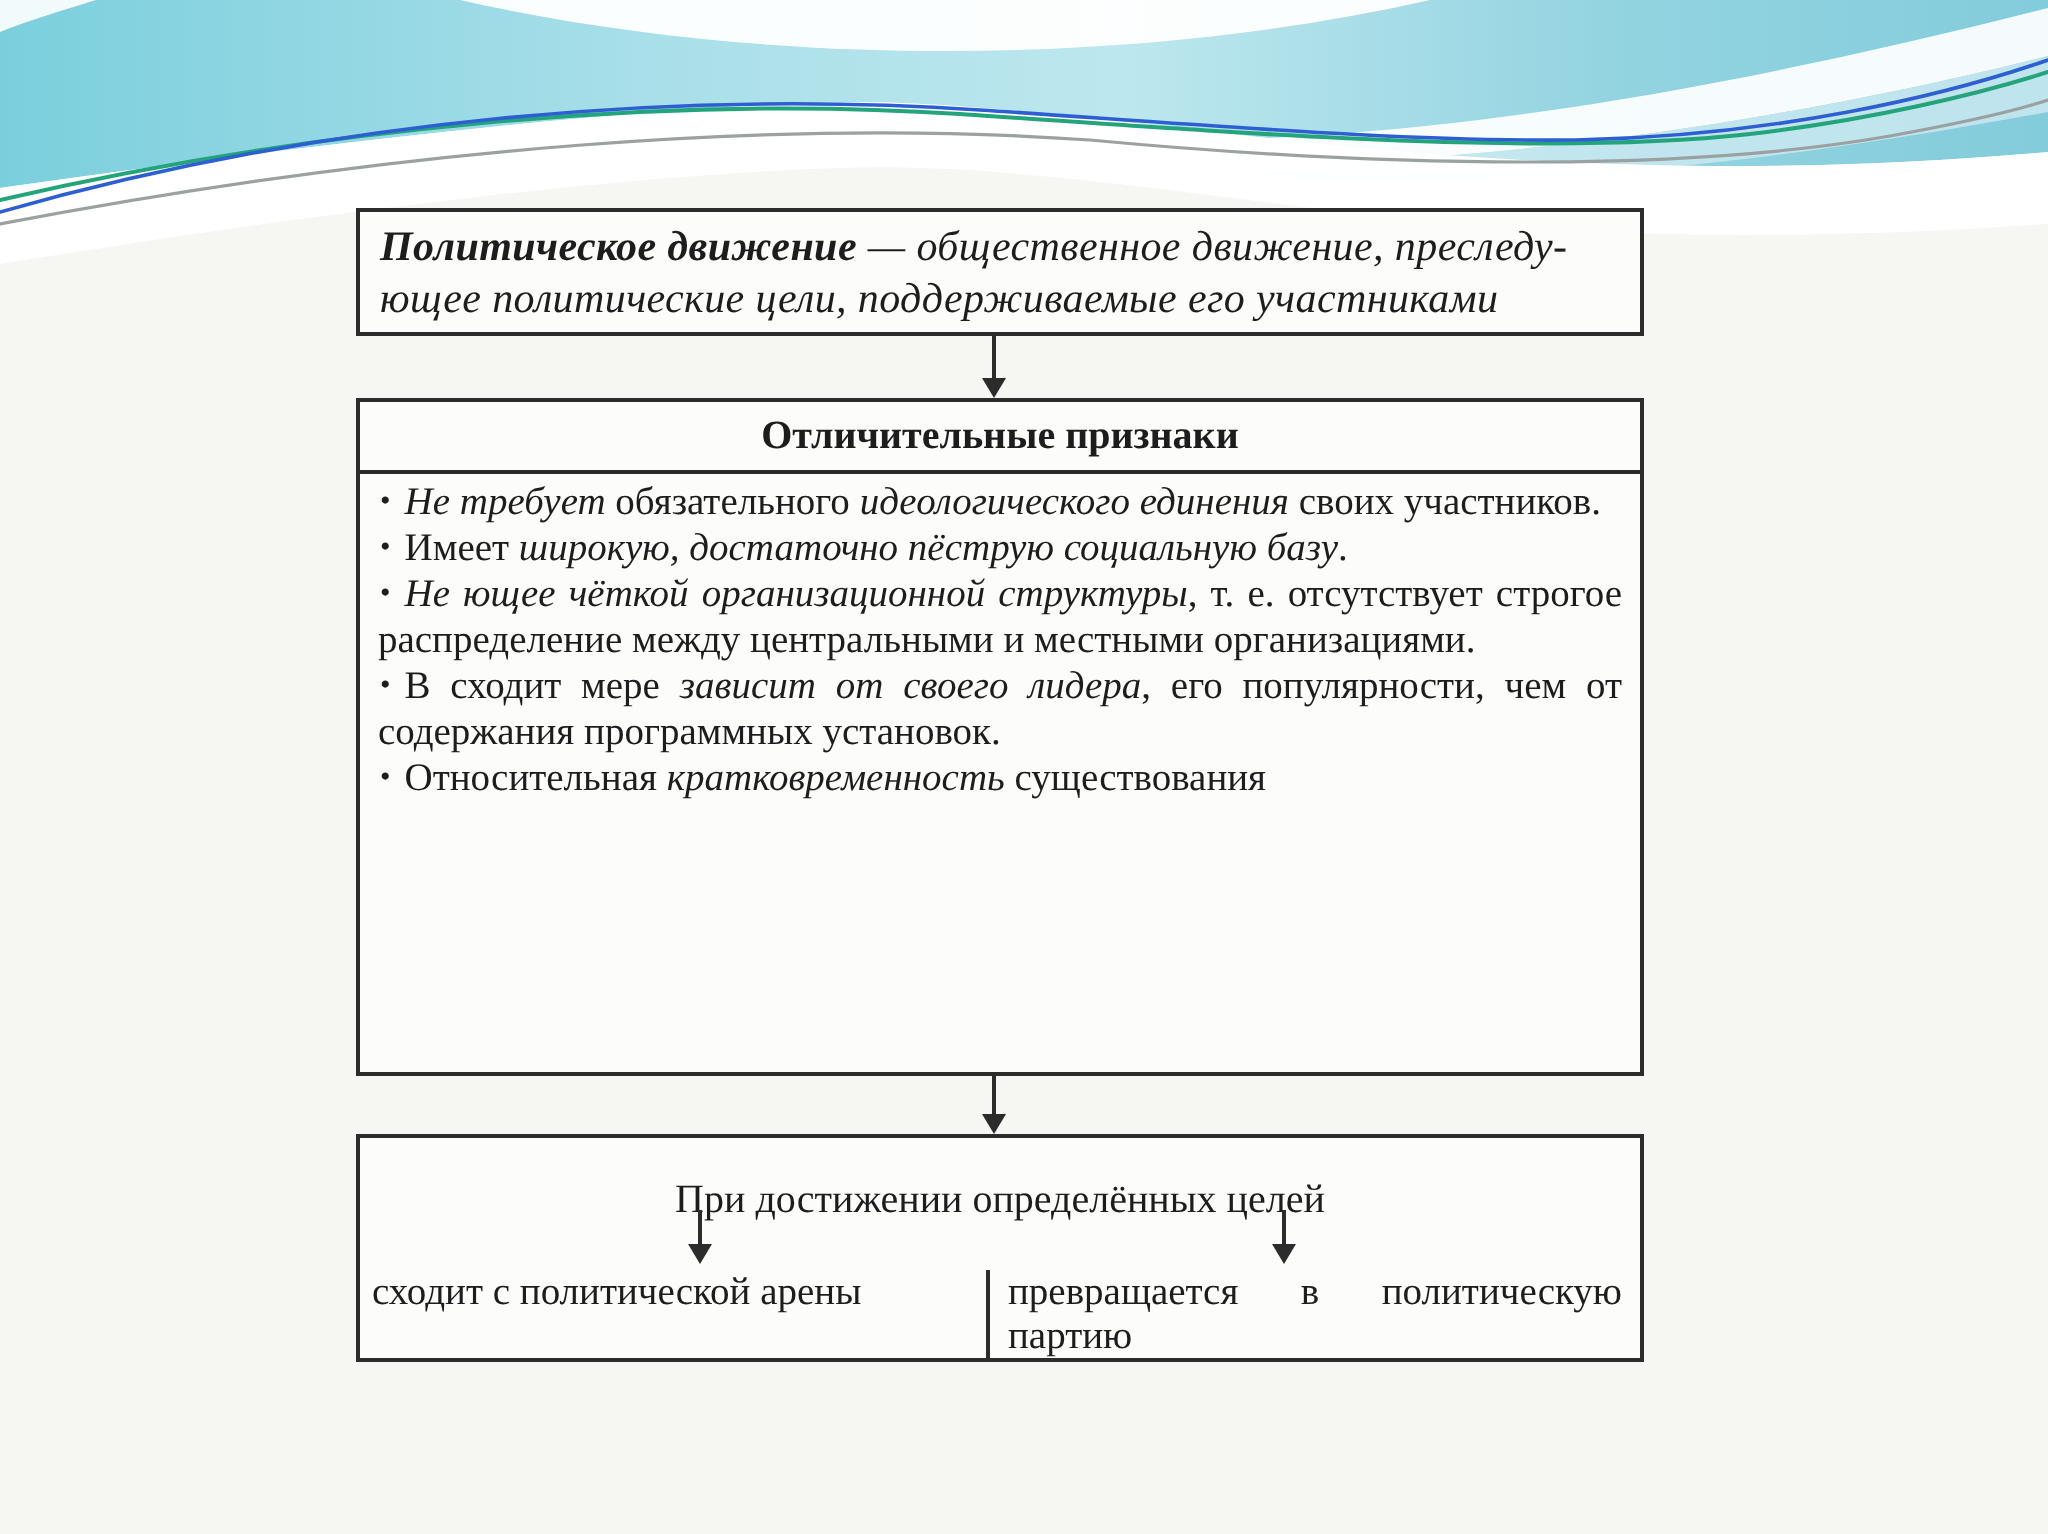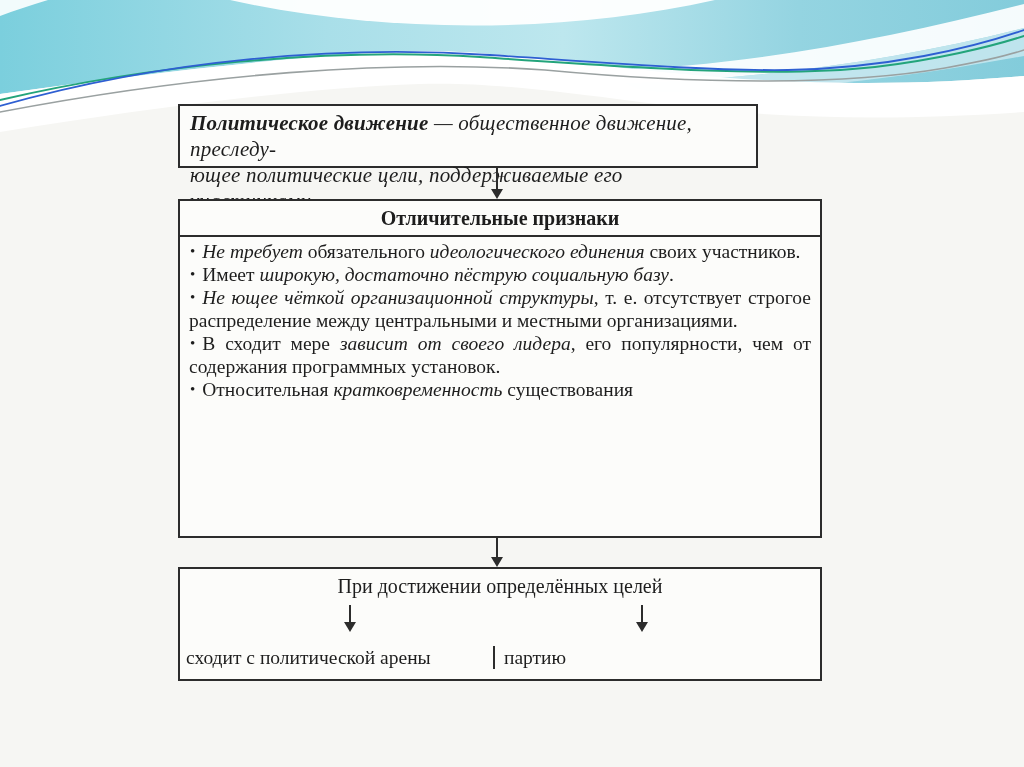--- a/index.html
+++ b/index.html
@@ -14,36 +14,36 @@
   
   .wave{position:absolute;left:0;top:0;pointer-events:none;}
   .wl{fill:none;stroke-linecap:round;}
   .wl-green{stroke:var(--wave-line-green);stroke-width:2;}
   .wl-blue{stroke:var(--wave-line-blue);stroke-width:1.8;}
   .wl-gray{stroke:var(--wave-line-gray);stroke-width:1.6;}
 
   
   .diagram{position:absolute;left:178px;top:104px;width:644px;height:580px;}
   .box{position:absolute;box-sizing:border-box;border:2px solid var(--box-border);background:#fcfcfa;}
-  .def-box{left:0;top:0;width:580px;height:64px;padding:4px 10px;
+  .def-box{left:0;top:0;width:644px;height:64px;padding:4px 10px;
            font-size:21px;line-height:26px;letter-spacing:.2px;}
   .seg-bi{font-weight:bold;font-style:italic;}
   .seg-i{font-style:italic;}
   .seg-r{font-style:normal;}
 
   .features-box{left:0;top:95px;width:644px;height:339px;font-family:Liberation Serif, serif;}
   .features-title{height:34px;line-height:34px;border-bottom:2px solid var(--box-border);
                   text-align:center;font-weight:bold;font-size:20px;}
   .features-body{padding:3px 9px 0 9px;font-size:19.5px;line-height:23px;text-align:justify;}
   .bullet-item{margin:0;}
   .bullet-dot{display:inline-block;font-size:15px;vertical-align:2px;margin:0 7px 0 1px;}
 
   .outcome-box{left:0;top:463px;width:644px;height:114px;}
-  .outcome-title{text-align:center;font-size:20px;padding-top:5px;line-height:25px;}
-  .outcome-cells{position:absolute;left:0;right:0;top:66px;bottom:0;display:flex;align-items:center;}
+  .outcome-title{text-align:center;font-size:20px;padding-top:19px;line-height:25px;}
+  .outcome-cells{position:absolute;left:0;right:0;top:66px;bottom:0;display:flex;}
   .cell{box-sizing:border-box;font-size:19.5px;line-height:22px;padding:1px 6px 0 6px;}
   .cell-left{flex:0 0 313px;white-space:nowrap;}
   .cell-right{flex:1;border-left:2px solid var(--box-border);padding-left:9px;padding-right:9px;}
   .jline{display:flex;justify-content:space-between;}
   .jline.single{justify-content:flex-start;}
 
   
   .varrow{position:absolute;width:14px;display:flex;flex-direction:column;align-items:center;}
   .varrow .stem{width:2px;flex:1;background:var(--box-border);}
   .varrow .head{width:0;height:0;border-left:6px solid transparent;border-right:6px solid transparent;
@@ -115,20 +115,25 @@
         <div class="head"></div>
       </div>
       <div class="varrow outcome-arrow outcome-arrow-right">
         <div class="stem"></div>
         <div class="head"></div>
       </div>
 
       <div class="outcome-cells">
         <div class="cell cell-left">сходит с политической арены</div>
         <div class="cell cell-right">
+            <div class="jline">
+              <span>превращается</span>
+              <span>в</span>
+              <span>политическую</span>
+            </div>
             <div class="jline single">
               <span>партию</span>
             </div>
           </div>
       </div>
     </div>
 
   </div>
 </div>
 

